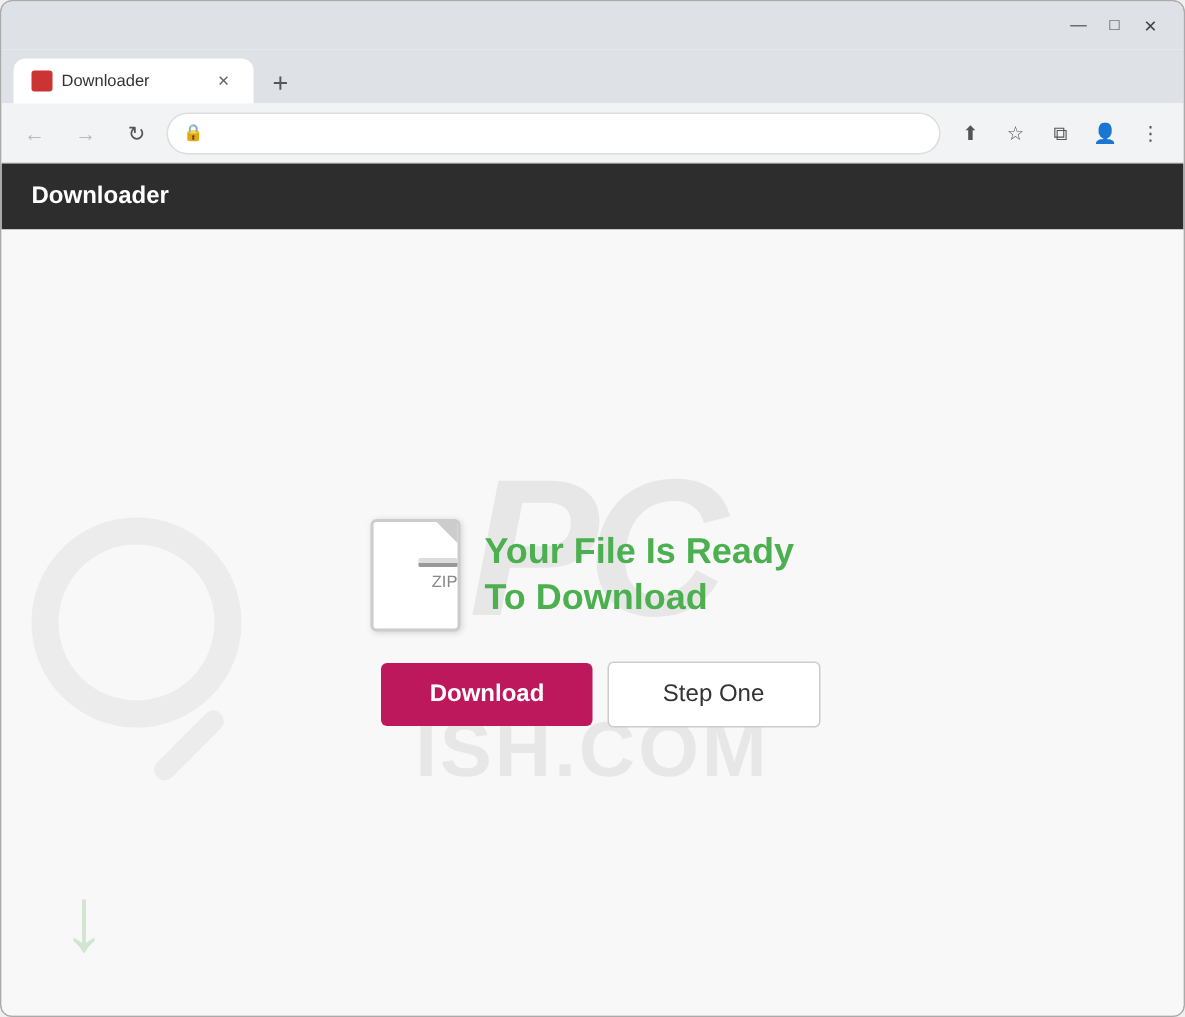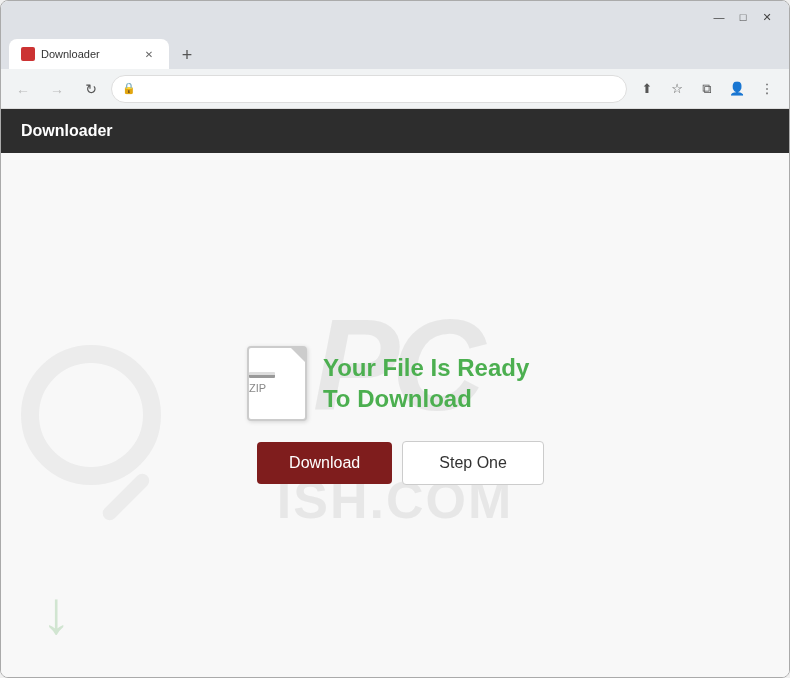--- a/index.html
+++ b/index.html
@@ -284,21 +284,21 @@
 
     
     .zip-icon {
       width: 60px;
       height: 75px;
       background: #fff;
       border: 2px solid #ccc;
       border-radius: 4px;
       display: flex;
       flex-direction: column;
-      align-items: flex-start;
+      align-items: flex-end;
       justify-content: center;
       position: relative;
       box-shadow: 1px 1px 4px rgba(0,0,0,0.15);
     }
 
     .zip-icon::before {
       content: '';
       position: absolute;
       top: 0; right: 0;
       width: 0; height: 0;
@@ -327,27 +327,27 @@
     }
 
     
     .button-row {
       display: flex;
       gap: 10px;
       align-items: center;
     }
 
     .btn-download {
-      background: #7f1d1d;
+      background: #be185d;
       color: white;
       border: none;
       border-radius: 4px;
       padding: 12px 32px;
       font-size: 16px;
-      font-weight: 400;
+      font-weight: 700;
       cursor: pointer;
       margin-left: 11px;
     }
 
     .btn-step-one {
       background: #fff;
       color: #333;
       border: 1px solid #ccc;
       border-radius: 4px;
       padding: 12px 36px;

